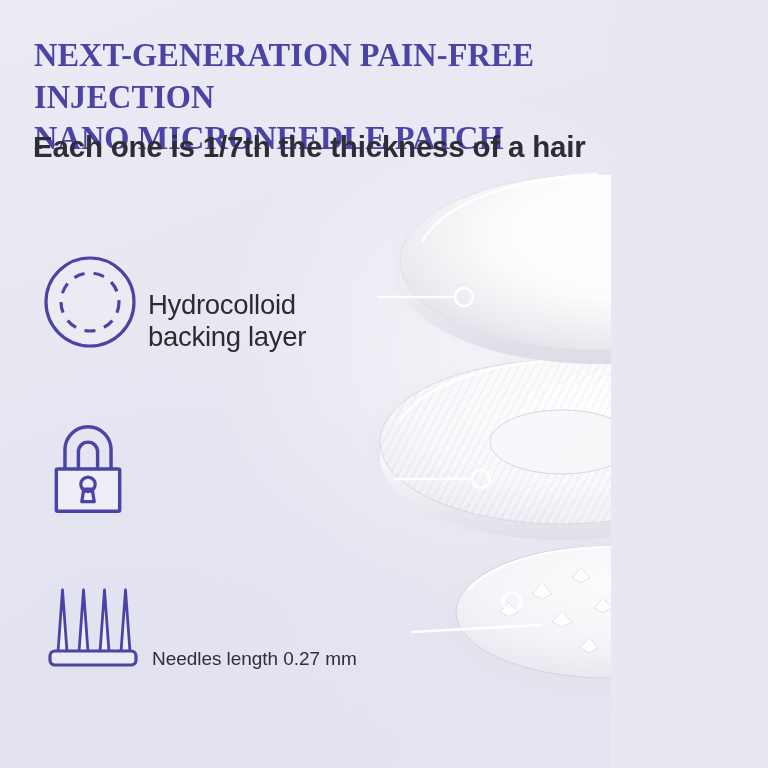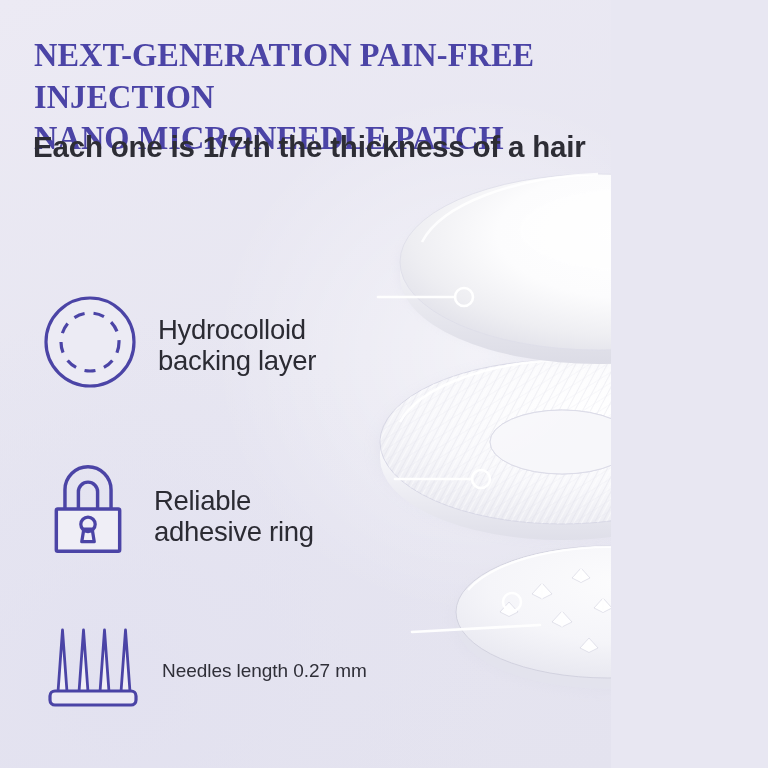--- a/index.html
+++ b/index.html
@@ -61,23 +61,22 @@
     position: absolute;
     left: 0;
     top: 0;
     width: 400px;
     height: 768px;
   }
   .feature {
     position: absolute;
     left: 40px;
     display: flex;
-    align-items: center;
-    gap: 18px;
-    margin-top: 40px;
+    align-items: flex-end;
+    gap: 8px;
   }
   .feature-0 { top: 252px; }
   .feature-1 { top: 421px; }
   .feature-2 { top: 580px; }
 
   .feature-icon {
     width: 100px;
     height: 100px;
     flex: 0 0 100px;
     display: block;
@@ -301,24 +300,20 @@
 
         <path d="M26 52 L26 30 a24 24 0 0 1 48 0 L74 52" fill="none" stroke="#4b44a6" stroke-width="3.6" stroke-linecap="round"></path>
 
         <path d="M40 52 L40 32 a10 10 0 0 1 20 0 L60 52" fill="none" stroke="#4b44a6" stroke-width="3.6" stroke-linecap="round"></path>
 
         <rect x="17" y="50" width="66" height="44" rx="1.5" fill="#efeef6" stroke="#4b44a6" stroke-width="3.6"></rect>
 
         <circle cx="50" cy="66" r="7.5" fill="none" stroke="#4b44a6" stroke-width="3.4"></circle>
         <path d="M45.6 71 L43.5 84 L56.5 84 L54.4 71 Z" fill="none" stroke="#4b44a6" stroke-width="3.4" stroke-linejoin="round"></path>
       </svg>
-      <div class="feature-text">
-        <div class="feature-label">Reliable
-adhesive ring</div>
-      </div>
     </div>
 
     <div class="feature feature-2">
       <svg class="feature-icon" viewBox="0 0 104 92">
         <g fill="#efeef6" stroke="#4b44a6" stroke-width="2.8" stroke-linejoin="round">
           <path d="M18 72 L22.5 10 L27 72 Z"></path>
           <path d="M39 72 L43.5 10 L48 72 Z"></path>
           <path d="M60 72 L64.5 10 L69 72 Z"></path>
           <path d="M81 72 L85.5 10 L90 72 Z"></path>
         </g>

